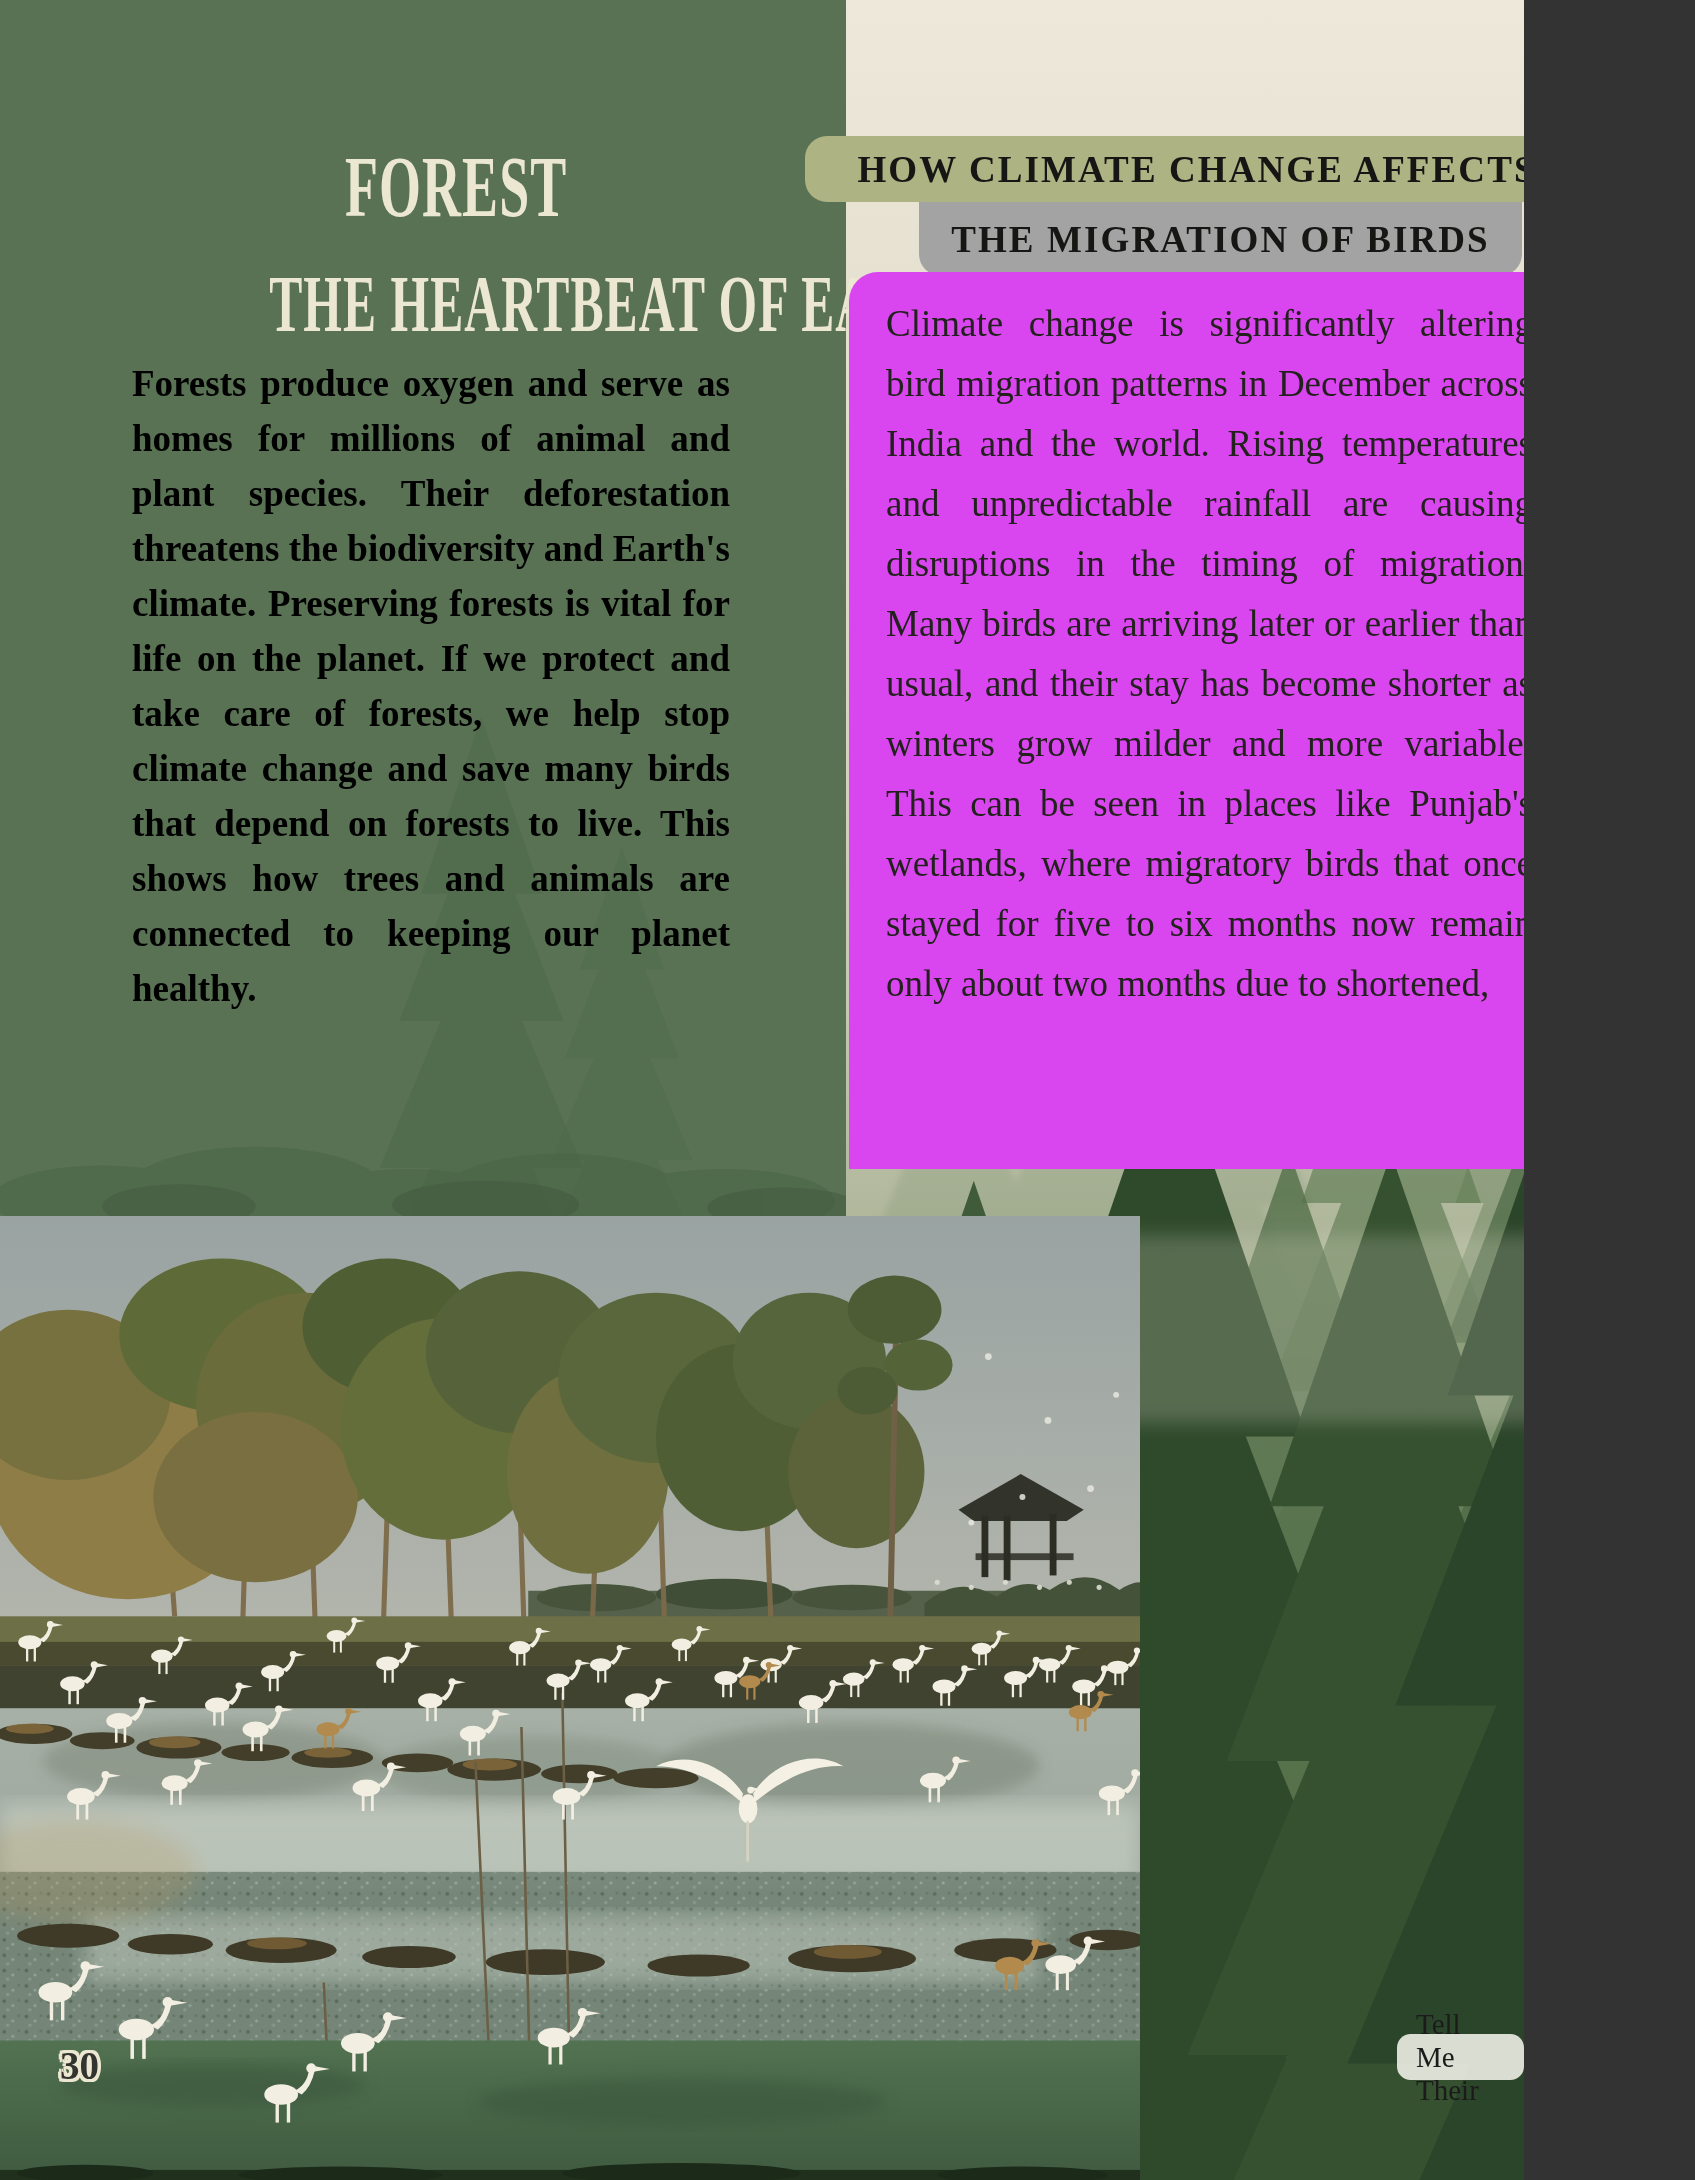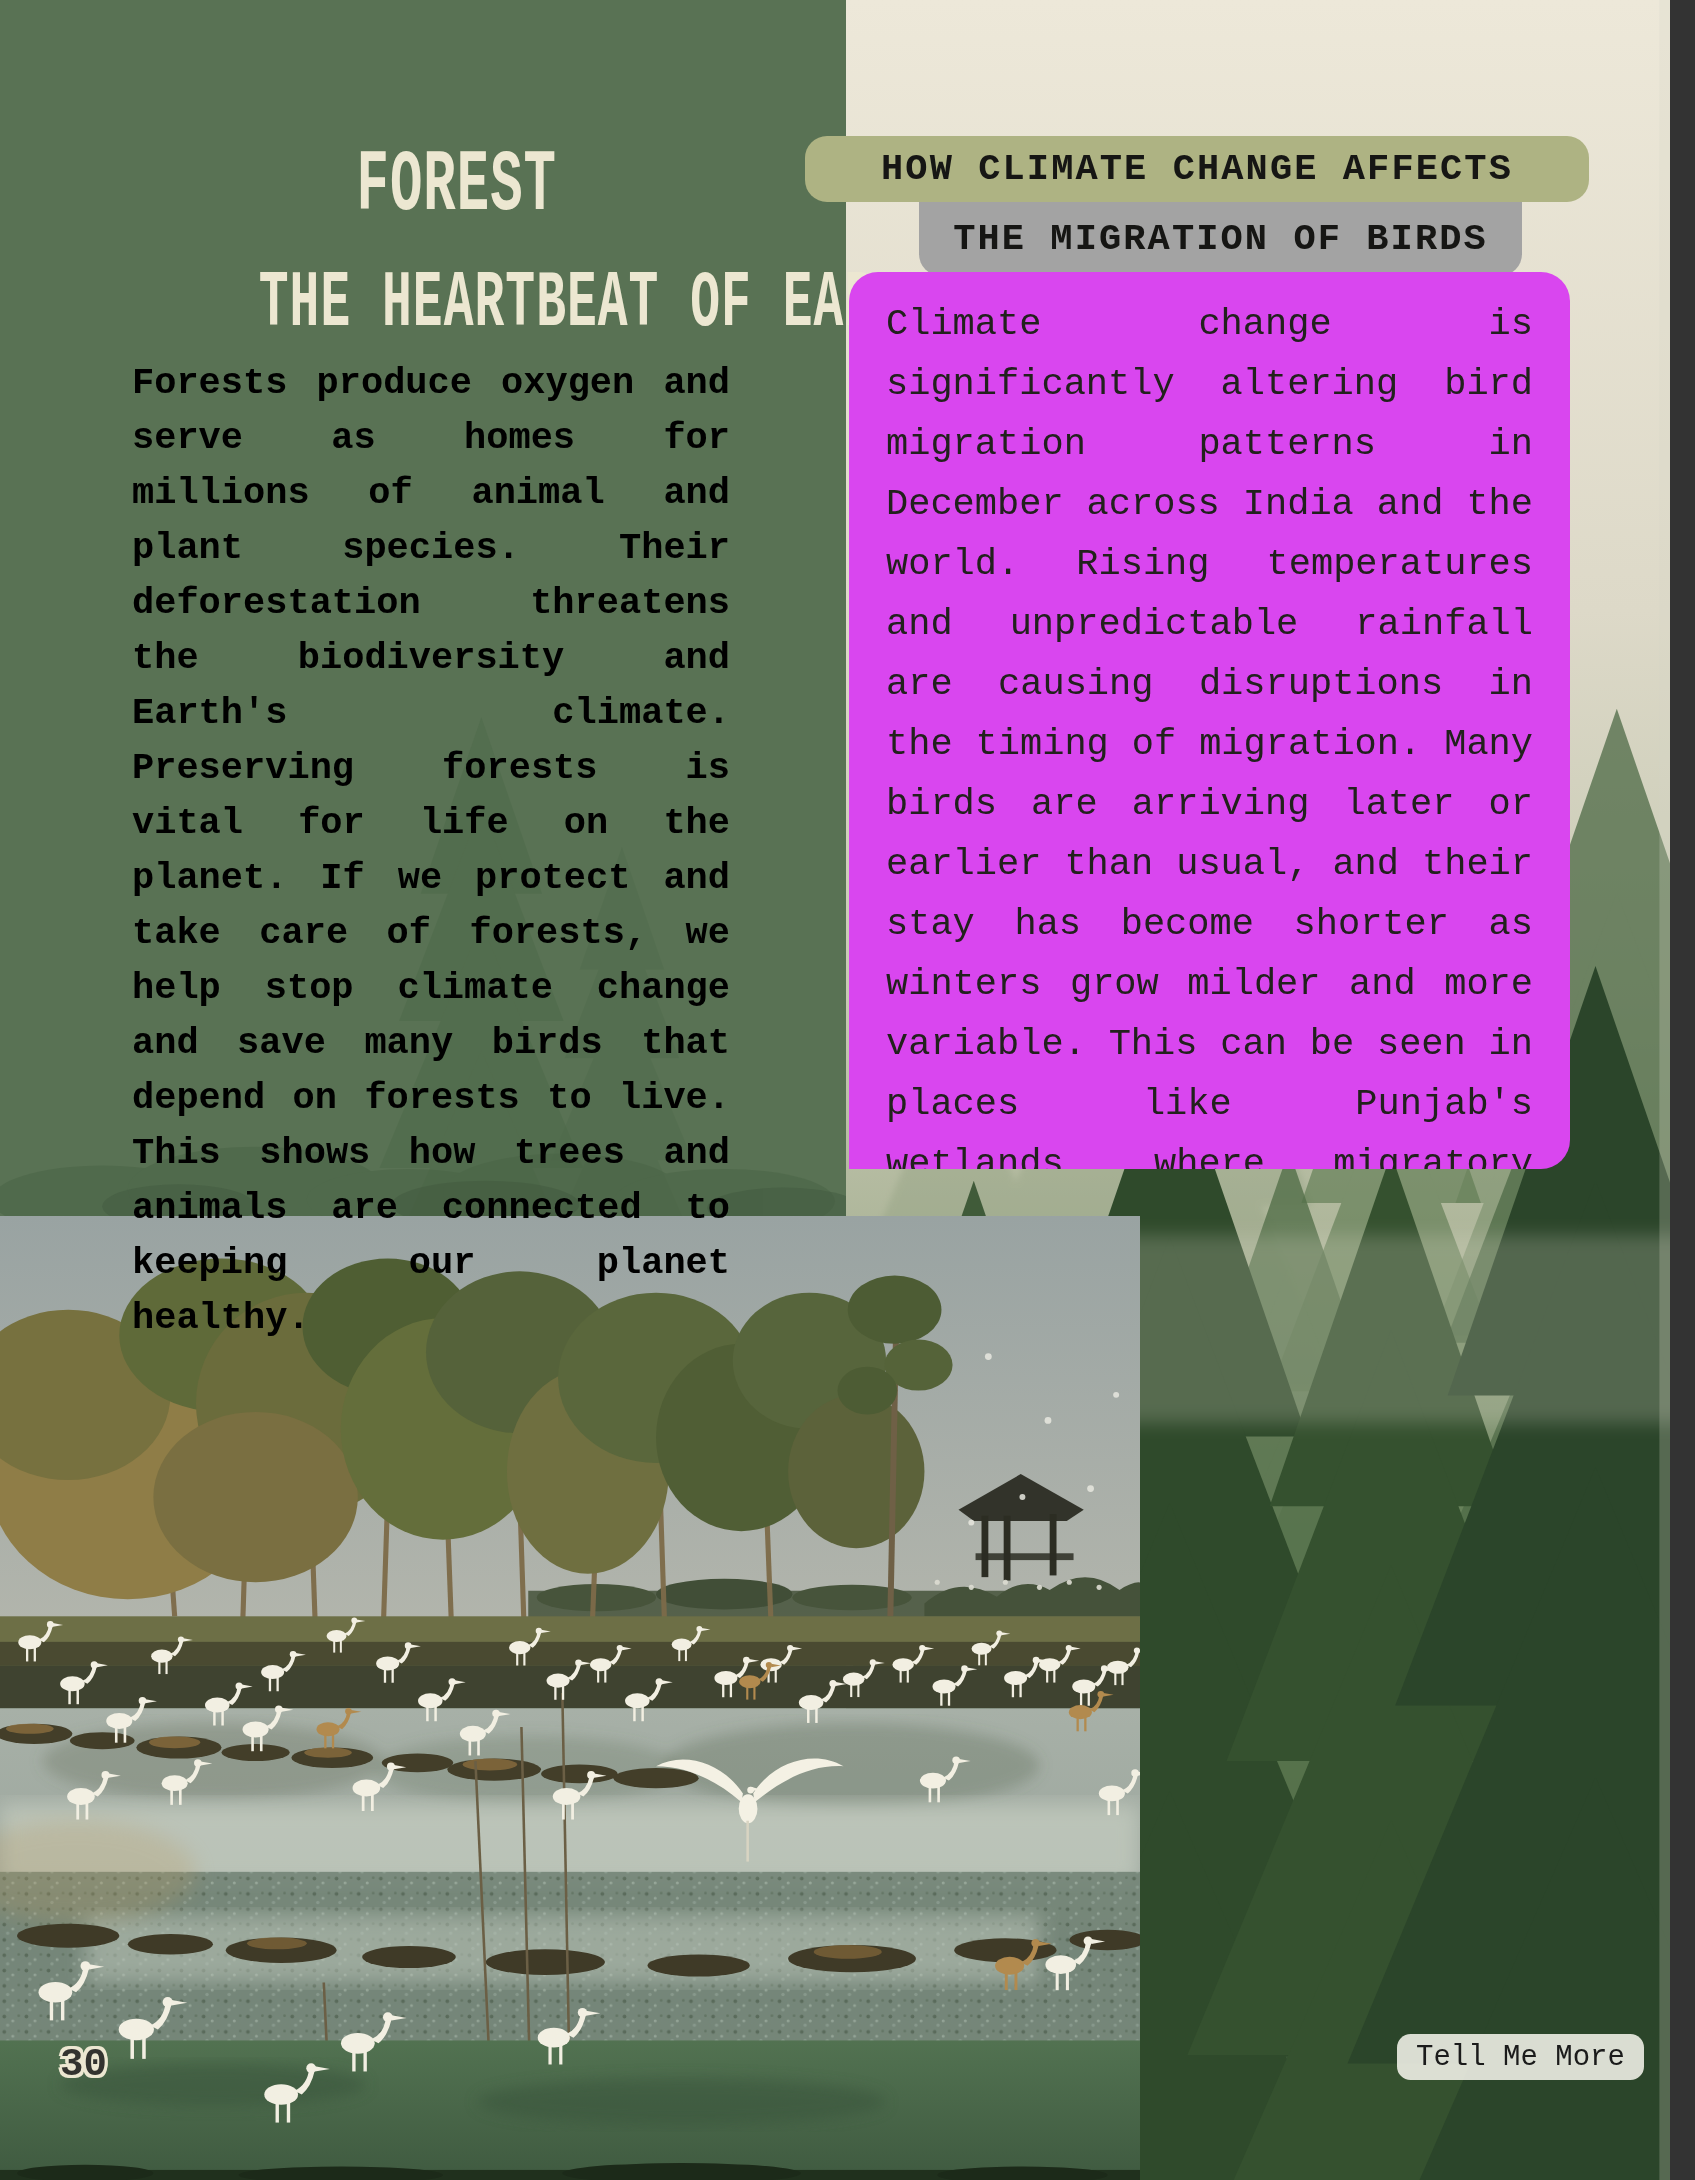--- a/index.html
+++ b/index.html
@@ -1,17 +1,17 @@
 <!DOCTYPE html>
 <html style="font-size:13.6px"><head>
 <meta charset="utf-8">
 <style>
   html,body{margin:0;padding:0;background:#333;}
-  .page{position:relative;width:1670px;height:2181px;overflow:hidden;
-        font-family:Liberation Mono, monospace;background:#597254;}
+  .page{position:relative;width:1524px;height:2181px;overflow:hidden;
+        font-family:Liberation Serif, serif;background:#597254;}
 
   
   .forest-photo{position:absolute;left:846px;top:0;width:850px;height:2181px;}
   .forest-photo svg{display:block;width:100%;height:100%;}
 
   
   .green-panel{position:absolute;left:0;top:0;width:846px;height:2181px;background:#597254;}
   .green-panel svg{position:absolute;left:0;top:0;width:846px;height:2181px;}
 
   
@@ -394,17 +394,17 @@
   <div class="band2">
     <span>THE MIGRATION OF BIRDS</span>
   </div>
 
   <div class="note-box">
     <p>Climate change is significantly altering bird migration patterns in December across India and the world. Rising temperatures and unpredictable rainfall are causing disruptions in the timing of migration. Many birds are arriving later or earlier than usual, and their stay has become shorter as winters grow milder and more variable. This can be seen in places like Punjab's wetlands, where migratory birds that once stayed for five to six months now remain only about two months due to shortened,</p>
   </div>
 
   <div class="page-num">30</div>
   <div class="more-badge">
-    <span>Tell Me More</span>
+    <span>Tell Me Their</span>
   </div>
 
 </div>
 
 
 </body></html>

